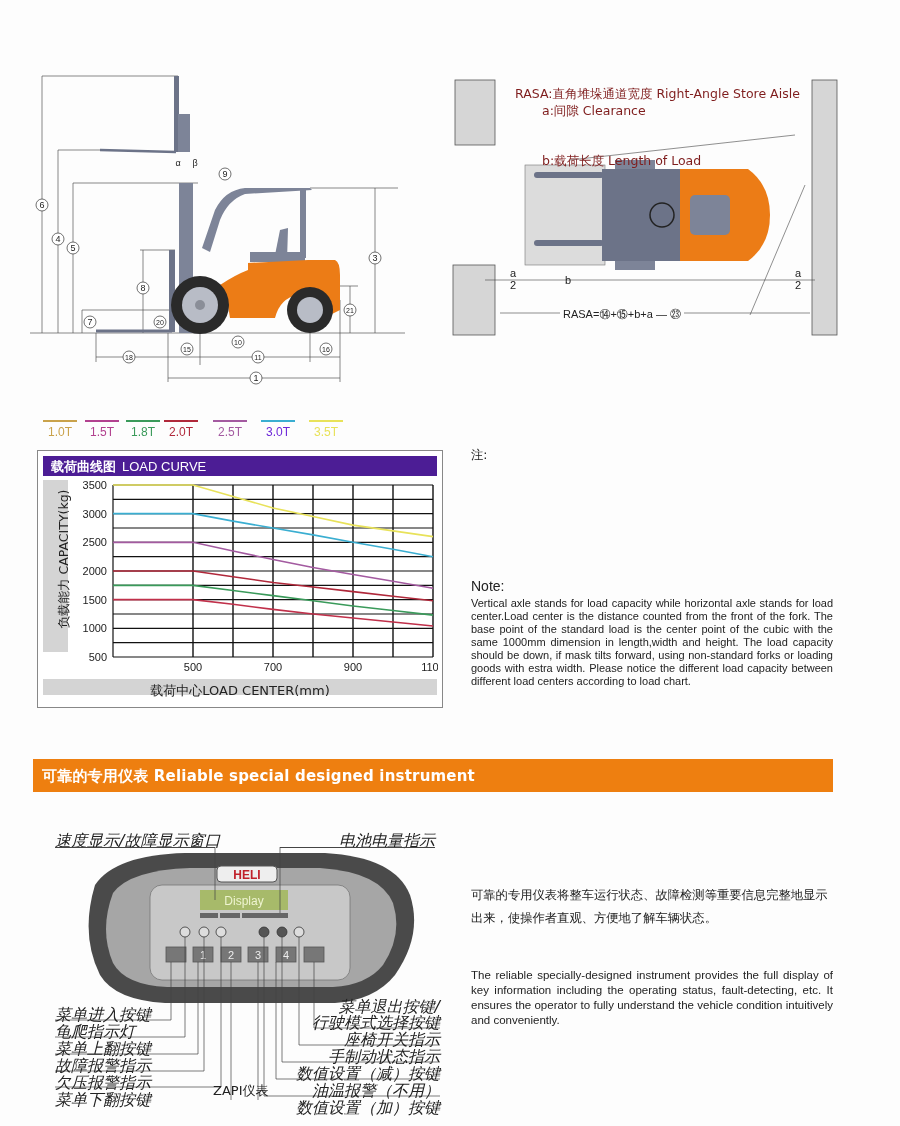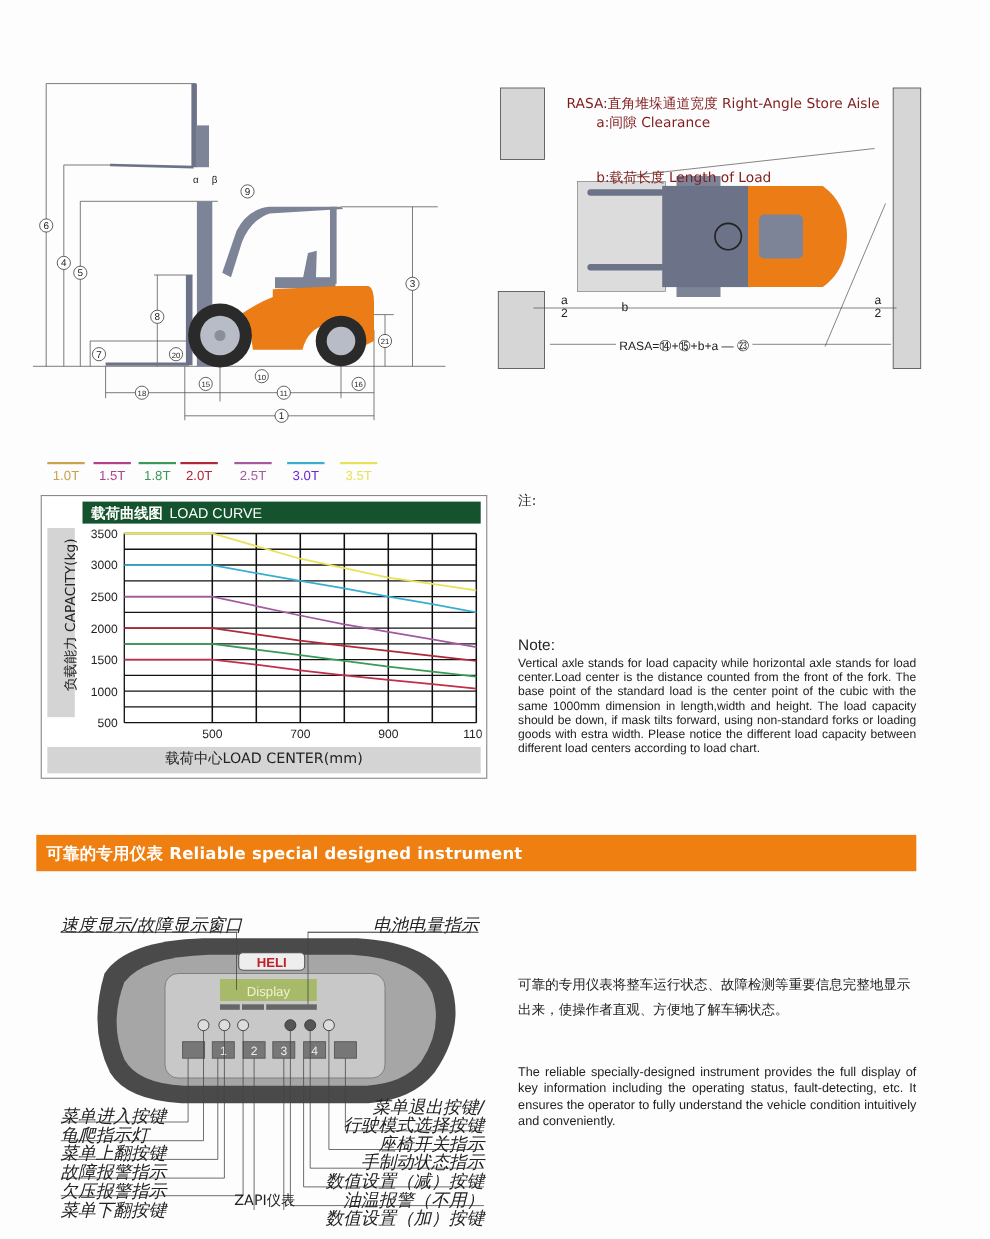--- a/index.html
+++ b/index.html
@@ -13,26 +13,26 @@
   #top-view { left: 450px; top: 75px; width: 400px; height: 265px; }
   .legend-text { font-size: 12.5px; color: #7f1d1d; line-height: 17px; }
 
   
   #legend { left: 40px; top: 420px; width: 320px; height: 22px; }
   .lg-item { position: absolute; top: 0; font-size: 12px; text-align: center; }
   .lg-item .bar { height: 2px; width: 34px; margin: 0 auto 3px auto; }
 
   
   #curve-panel { left: 37px; top: 450px; width: 406px; height: 258px; border: 1px solid #888; background: #fff; }
-  #curve-head { position: absolute; left: 5px; top: 5px; right: 5px; height: 20px; background: #14532d; color: #fff; font-size: 13px; font-weight: bold; padding: 2px 8px; margin-left: 32px; }
+  #curve-head { position: absolute; left: 5px; top: 5px; right: 5px; height: 20px; background: #4c1d95; color: #fff; font-size: 13px; font-weight: bold; padding: 2px 8px; }
   #curve-head .en { font-weight: normal; margin-left: 6px; }
   #ylabel-box { position: absolute; left: 5px; top: 29px; width: 25px; height: 172px; background: #d4d4d4; }
   #ylabel { position: absolute; left: 18px; top: 193px; transform: rotate(-90deg); transform-origin: 0 0; font-size: 12.5px; white-space: nowrap; width: 170px; text-align: center; }
   #chart-svg { position: absolute; left: 30px; top: 29px; }
-  #xlabel-box { position: absolute; left: 5px; top: 228px; right: 5px; height: 24px; background: #d4d4d4; font-size: 13px; text-align: center; line-height: 24px; }
+  #xlabel-box { position: absolute; left: 5px; top: 228px; right: 5px; height: 16px; background: #d4d4d4; font-size: 13px; text-align: center; line-height: 24px; }
 
   
   #notes-cn { left: 471px; top: 446px; width: 365px; font-size: 12.3px; line-height: 19.5px; }
   #notes-en-title { left: 471px; top: 578px; font-size: 14px; }
   #notes-en { left: 471px; top: 597px; width: 362px; font-size: 11px; line-height: 13px; text-align: justify; }
 
   
   #banner { left: 33px; top: 759px; width: 800px; height: 33px; background: #ee7f10; color: #fff; font-weight: bold; font-size: 15px; padding: 8px 9px; letter-spacing: 0.2px; }
 
   

